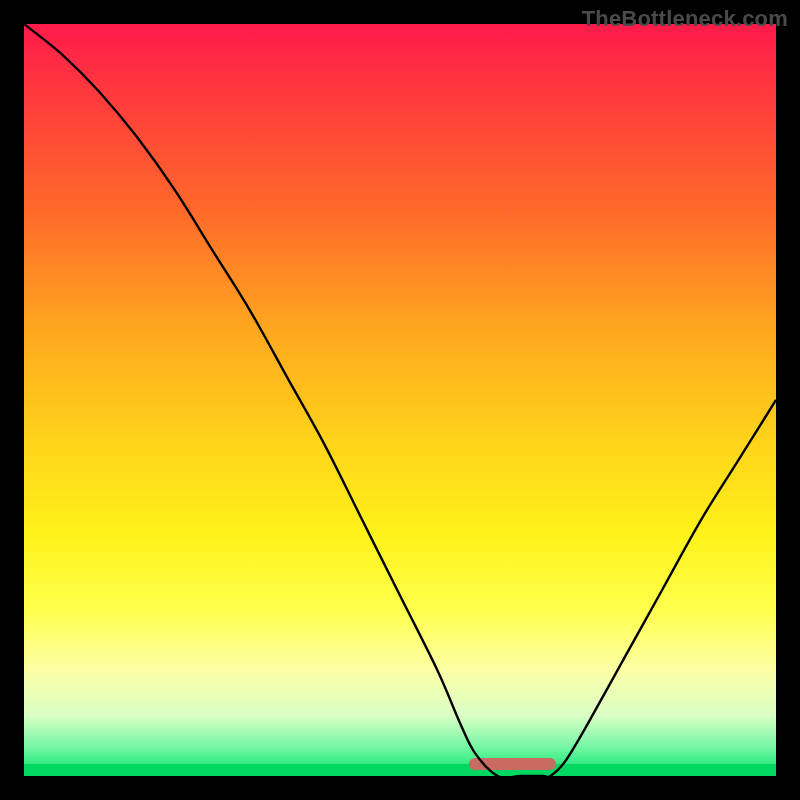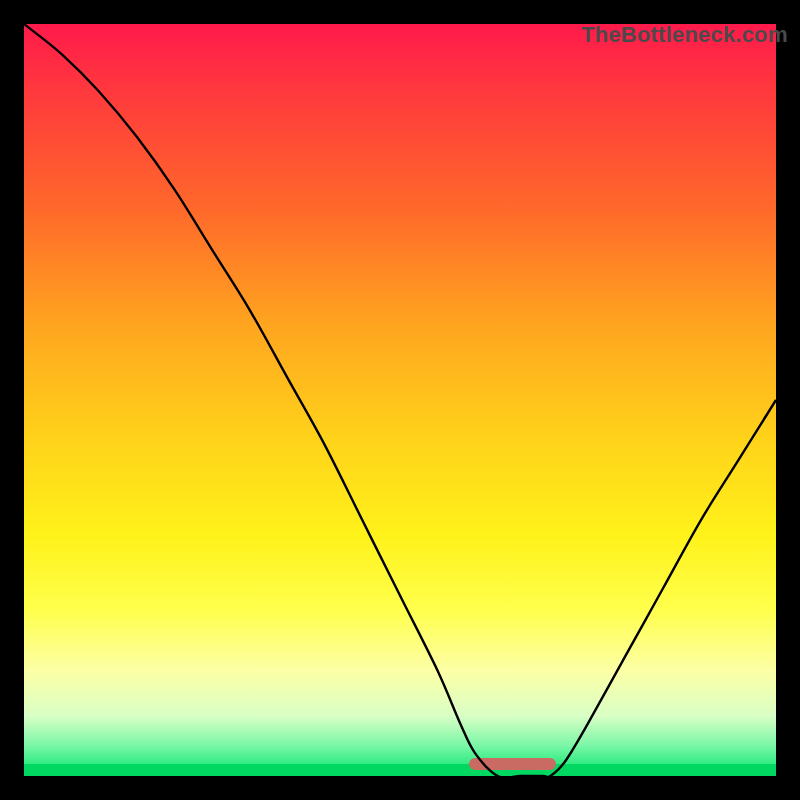--- a/index.html
+++ b/index.html
@@ -19,21 +19,20 @@
   }
   .watermark {
     position: absolute;
     top: 6px;
     right: 12px;
     color: #4a4a4a;
     font-size: 22px;
     font-weight: 600;
     letter-spacing: 0.2px;
     z-index: 20;
-    margin-top: 16px;
   }
   .plot-area {
     position: absolute;
     left: 24px;
     top: 24px;
     width: 752px;
     height: 752px;
     background: linear-gradient(to bottom,
       #ff1a4b 0%,
       #ff3c3c 10%,

